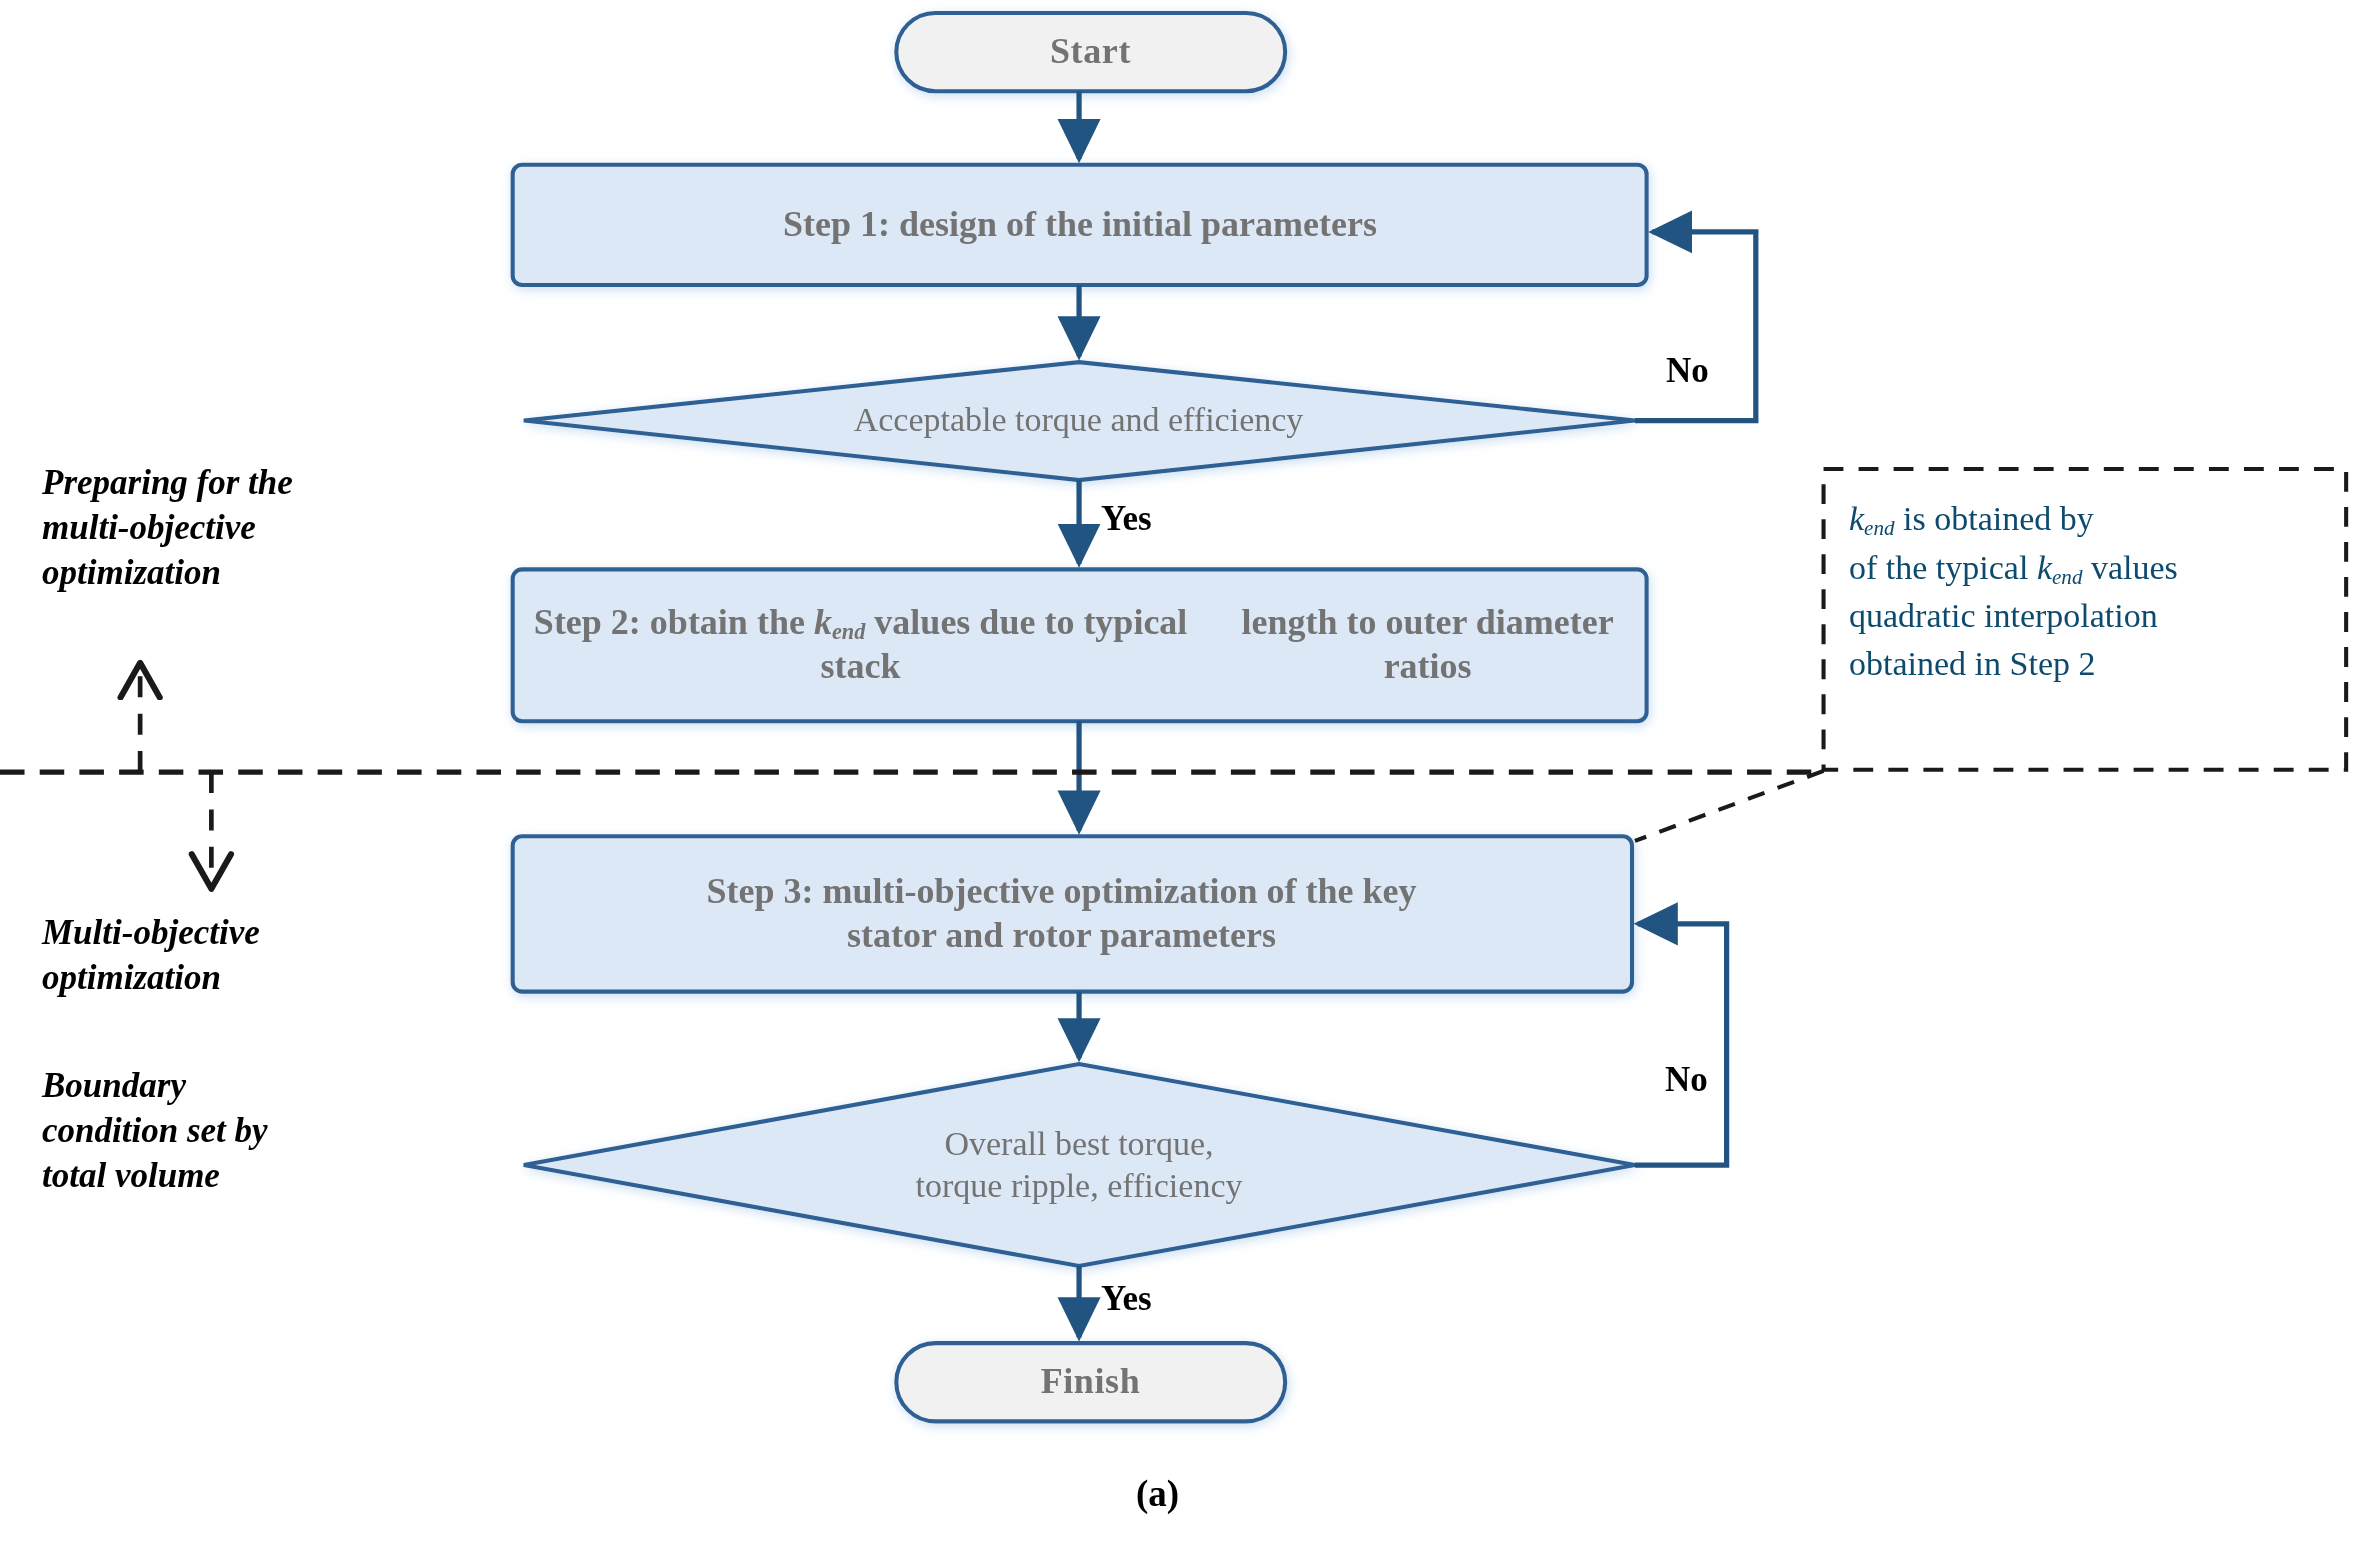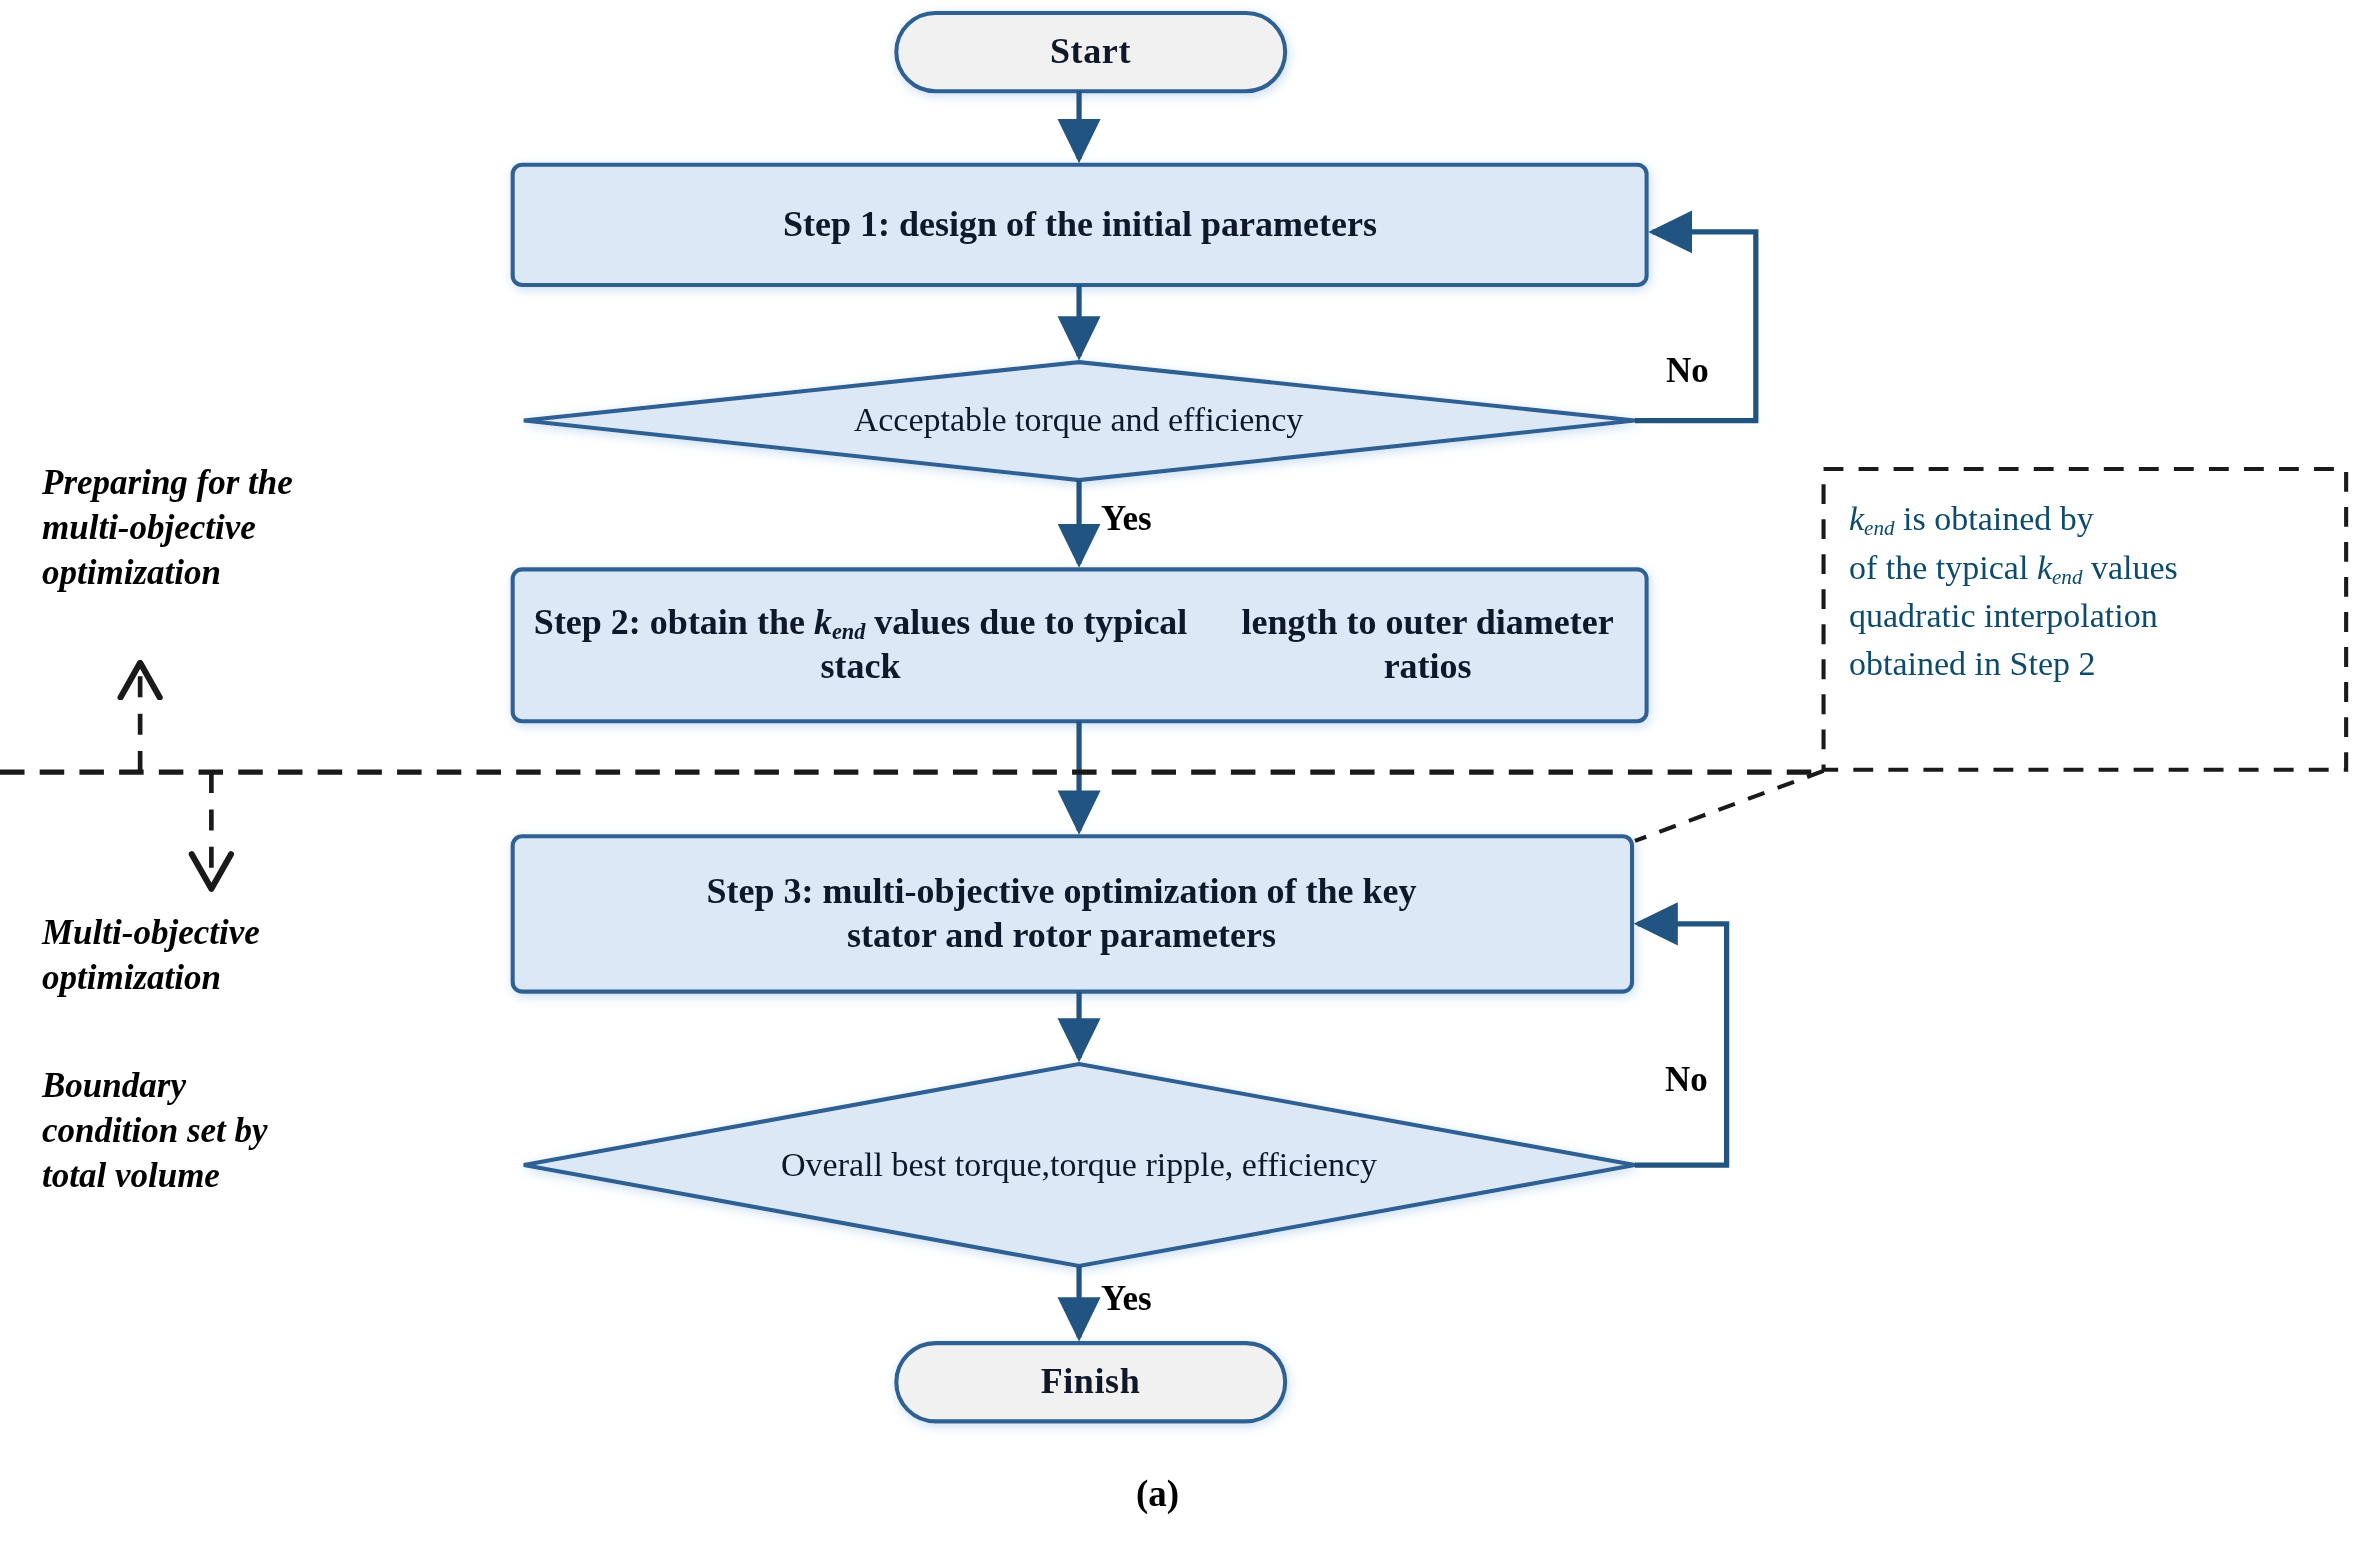--- a/index.html
+++ b/index.html
@@ -23,21 +23,21 @@
     width: 2366px;
     height: 1561px;
     pointer-events: none;
   }
   .node-text {
     position: absolute;
     display: flex;
     align-items: center;
     justify-content: center;
     text-align: center;
-    color: #0f172a;
+    color: #737373;
     font-weight: bold;
     line-height: 1.22;
     pointer-events: auto;
   }
   .terminal-text { font-size: 36px; letter-spacing: 0.6px; }
   .process-text { font-size: 36px; }
   .decision-text { font-weight: normal; font-size: 34px; }
   .edge-label {
     position: absolute;
     color: #000000;
@@ -141,21 +141,21 @@
       <span>Step 2: obtain the </span><span class="ital">k</span><sub>end</sub><span> values due to typical stack</span>
     </div>
     <div>length to outer diameter ratios</div>
   </div>
 
   <div class="node-text process-text" style="left:502px; top:836px; width:1119px; height:155px; flex-direction:column;">
     <div>Step 3: multi-objective optimization of the key</div>
     <div>stator and rotor parameters</div>
   </div>
 
-  <div class="node-text decision-text" style="left:689px; top:1109px; width:780px; height:111px; flex-direction:row;">
+  <div class="node-text decision-text" style="left:689px; top:1109px; width:780px; height:111px; flex-direction:column;">
     <div>Overall best torque,</div>
     <div>torque ripple, efficiency</div>
   </div>
 
   <div class="node-text terminal-text" style="left:896px; top:1343px; width:389px; height:78px;">Finish</div>
 
   <div class="edge-label" style="left:1666px; top:351px;">No</div>
 
   <div class="edge-label" style="left:1101px; top:499px;">Yes</div>
 

